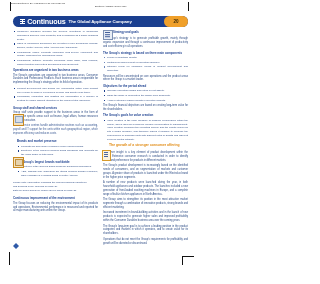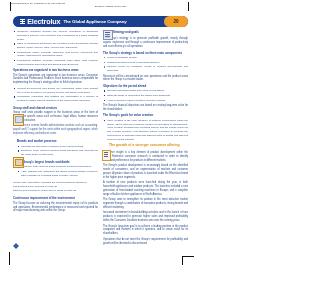--- a/index.html
+++ b/index.html
@@ -106,21 +106,21 @@
   <div class="cm cm-br-h"></div>
 
   <div class="banner">
     <div class="banner-inner">
       <span class="logo-mark">
         <i class="a"></i>
           <i class="b"></i>
           <i class="c"></i>
           <i class="d"></i>
       </span>
-      <span class="logo-word">Electrolux</span>
+      <span class="logo-word">Continuous</span>
       <span class="logo-tag">The Global Appliance Company</span>
     </div>
     <div class="pagebadge">
       <span>20</span>
     </div>
   </div>
 
   <div class="col col-left">
 
     <ul class="bl">

